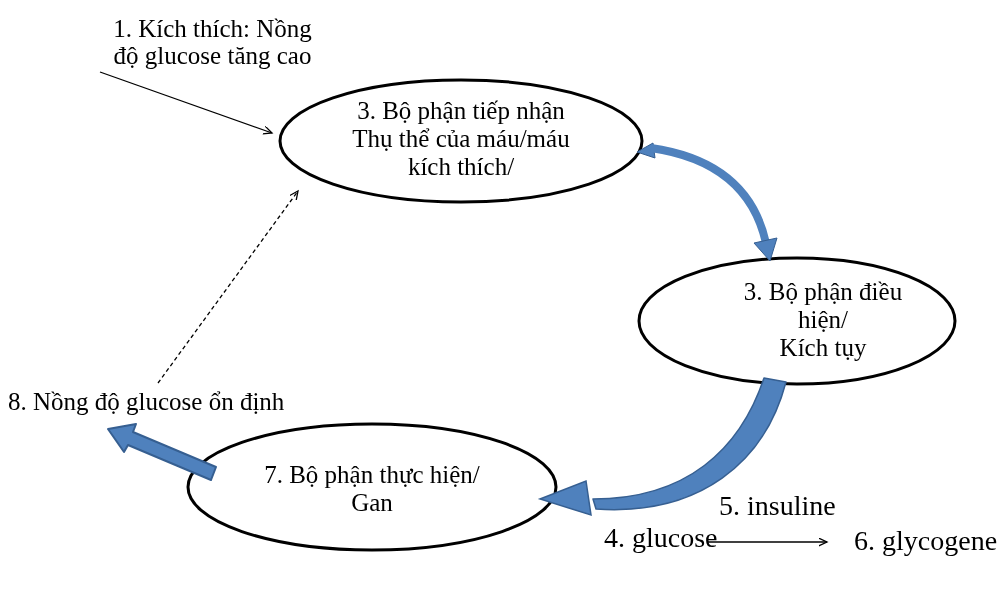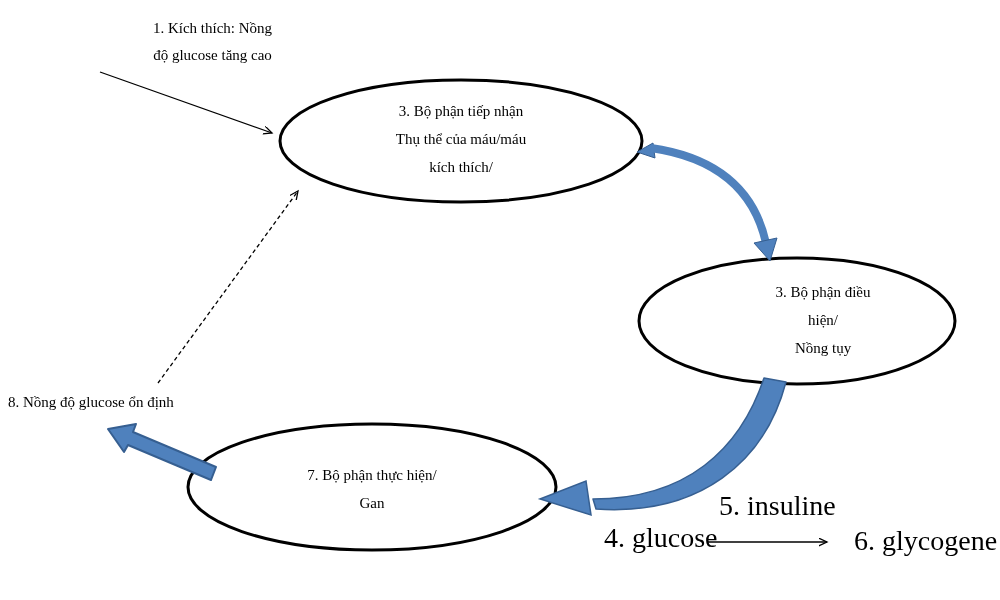--- a/index.html
+++ b/index.html
@@ -8,21 +8,21 @@
     width: 1000px;
     height: 600px;
     background: #ffffff;
     overflow: hidden;
     font-family: "Liberation Serif", "DejaVu Serif", serif;
     color: #000000;
   }
   .canvas svg { position: absolute; left: 0; top: 0; }
   .label {
     position: absolute;
-    font-size: 15px;
+    font-size: 25px;
     line-height: 28px;
     white-space: nowrap;
   }
   .label.center { text-align: center; }
   .label.big { font-size: 28px; line-height: 26px; }
   .black-line { stroke: #000000; fill: none; }
   .ellipse-shape { fill: #ffffff; stroke: #000000; stroke-width: 3; }
 </style>
 </head>
 <body>
@@ -67,21 +67,21 @@
 
   <div class="label center" style="left:281px; top:97px; width:360px;">
     <div>3. Bộ phận tiếp nhận</div>
     <div>Thụ thể của máu/máu</div>
     <div>kích thích/</div>
   </div>
 
   <div class="label center" style="left:673px; top:278px; width:300px;">
     <div>3. Bộ phận điều</div>
     <div>hiện/</div>
-    <div>Nồng tụy</div>
+    <div>Kích tụy</div>
   </div>
 
   <div class="label center" style="left:192px; top:461px; width:360px;">
     <div>7. Bộ phận thực hiện/</div>
     <div>Gan</div>
   </div>
 
   <div class="label" style="left:8px; top:388px;">8. Nồng độ glucose ổn định</div>
 
   <div class="label big" style="left:719px; top:493px;">5. insuline</div>

